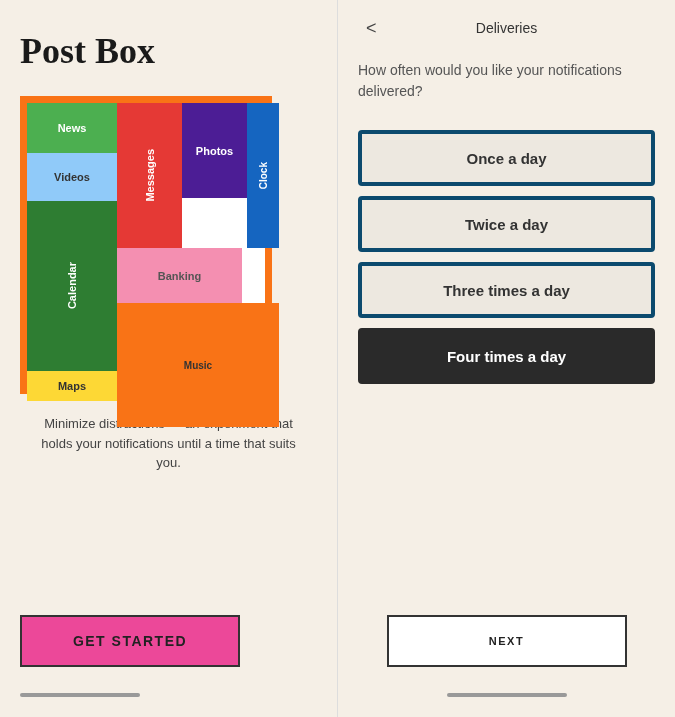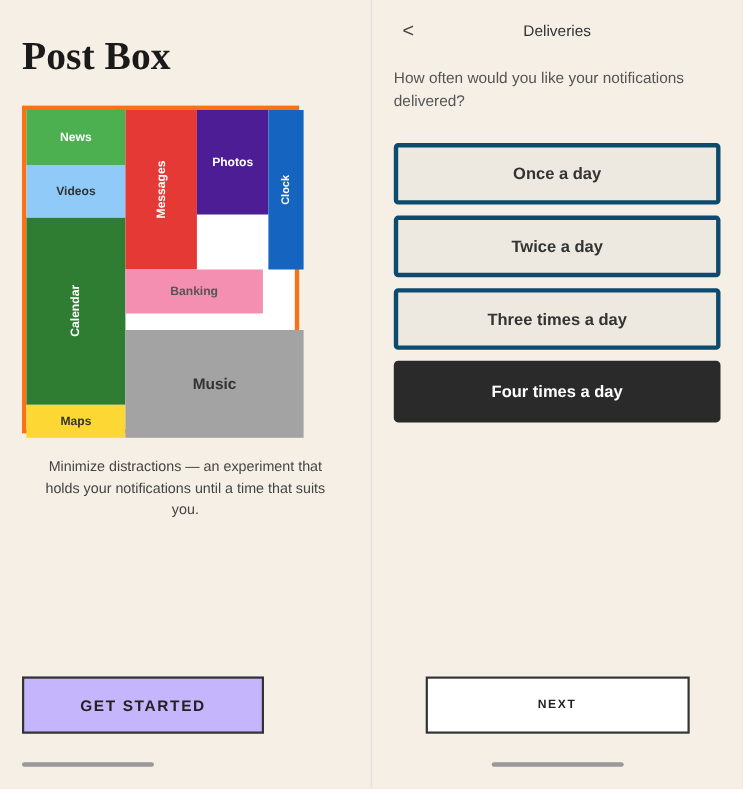--- a/index.html
+++ b/index.html
@@ -29,21 +29,21 @@
       font-weight: bold;
       color: #1a1a1a;
       margin-bottom: 24px;
       font-family: Georgia, serif;
     }
 
     
     .treemap-container {
       width: 252px;
       height: 298px;
-      border: 4px solid #f97316;
+      border: 7px solid #f97316;
       position: relative;
       background: white;
       flex-shrink: 0;
     }
 
     .t {
       position: absolute;
       display: flex;
       align-items: center;
       justify-content: center;
@@ -53,43 +53,43 @@
       color: white;
     }
 
     .t-news    { background: #4caf50; left:0;   top:0;   width:90px; height:50px; }
     .t-videos  { background: #90caf9; left:0;   top:50px; width:90px; height:48px; color: #333; }
     .t-calendar{ background: #2e7d32; left:0;   top:98px; width:90px; height:170px; }
     .t-calendar span { writing-mode: vertical-rl; transform: rotate(180deg); }
     .t-maps    { background: #fdd835; left:0;   top:268px; width:90px; height:30px; color: #333; }
     .t-messages{ background: #e53935; left:90px; top:0;   width:65px; height:145px; }
     .t-messages span { writing-mode: vertical-rl; transform: rotate(180deg); }
-    .t-banking { background: #f48fb1; left:90px; top:145px; width:125px; height:40px; color: #555; }
-    .t-music   { background: #a3a3a3; left:90px; top:200px; width:162px; height:98px; color: #333; font-size: 14px; }
+    .t-banking { background: #f48fb1; left:90px; top:145px; width:125px; height:55px; color: #555; }
+    .t-music   { background: #f97316; left:90px; top:200px; width:162px; height:124px; color: #333; font-size: 10px; }
     .t-photos  { background: #4c1d95; left:155px; top:0; width:65px; height:95px; }
     .t-clock   { background: #1565c0; left:220px; top:0; width:32px; height:145px; }
     .t-clock span { writing-mode: vertical-rl; transform: rotate(180deg); font-size: 10px; }
 
     .description {
       margin-top: 20px;
       text-align: center;
       font-size: 13px;
       color: #444;
       line-height: 1.5;
       padding: 0 10px;
       font-family: Arial, sans-serif;
     }
 
     .get-started-btn {
       margin-top: auto;
       margin-bottom: 20px;
       width: 220px;
       height: 52px;
       border: 2px solid #333;
-      background: #c4b5fd;
+      background: #ec4899;
       font-family: Arial, sans-serif;
       font-size: 14px;
       font-weight: bold;
       letter-spacing: 1.5px;
       color: #222;
       cursor: pointer;
       display: flex;
       align-items: center;
       justify-content: center;
     }

